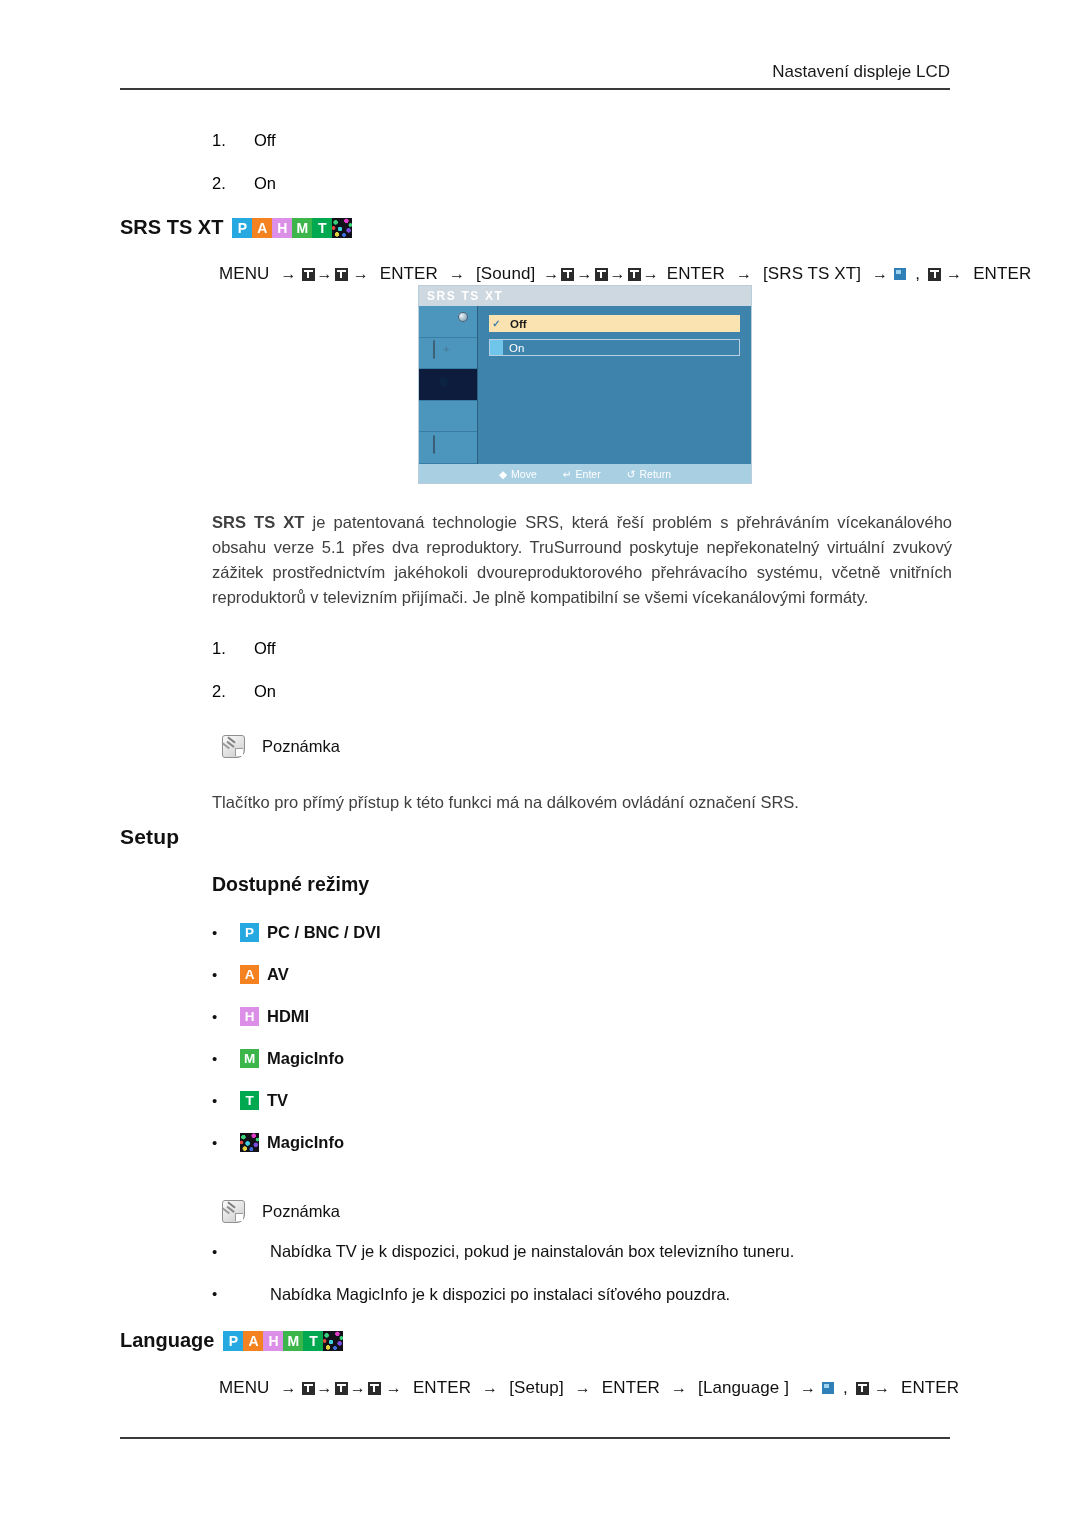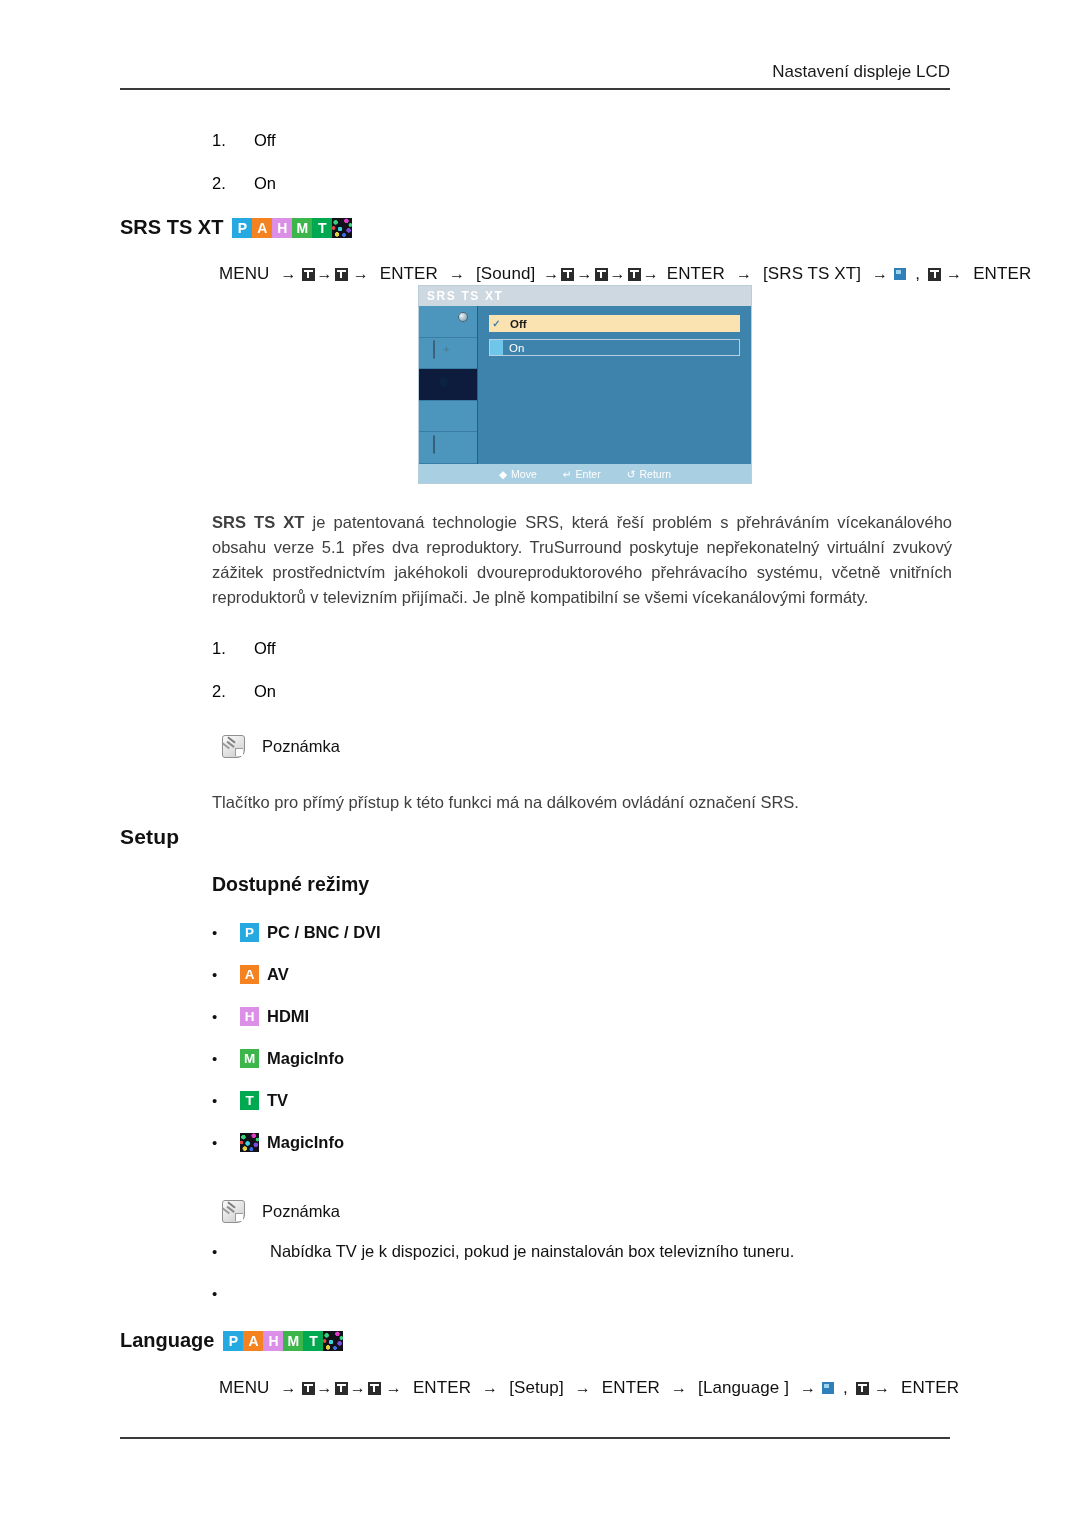--- a/index.html
+++ b/index.html
@@ -630,20 +630,21 @@
   <span>Poznámka</span>
 </div>
 
 <div class="bul-list" style="top:1243px;">
   <div class="bul-row plain">
     <span class="dot">•</span>
     <span class="txt">Nabídka TV je k dispozici, pokud je nainstalován box televizního tuneru.</span>
   </div>
   <div class="bul-row plain">
     <span class="dot">•</span>
+    <span class="txt">Nabídka MagicInfo je k dispozici po instalaci síťového pouzdra.</span>
   </div>
 </div>
 
 <div class="h-feature" style="top:1329px;">
   <span>Language</span>
   <span class="badge-strip">
     <span class="badge b-p">P</span>
     <span class="badge b-a">A</span>
     <span class="badge b-h">H</span>
     <span class="badge b-m">M</span>

